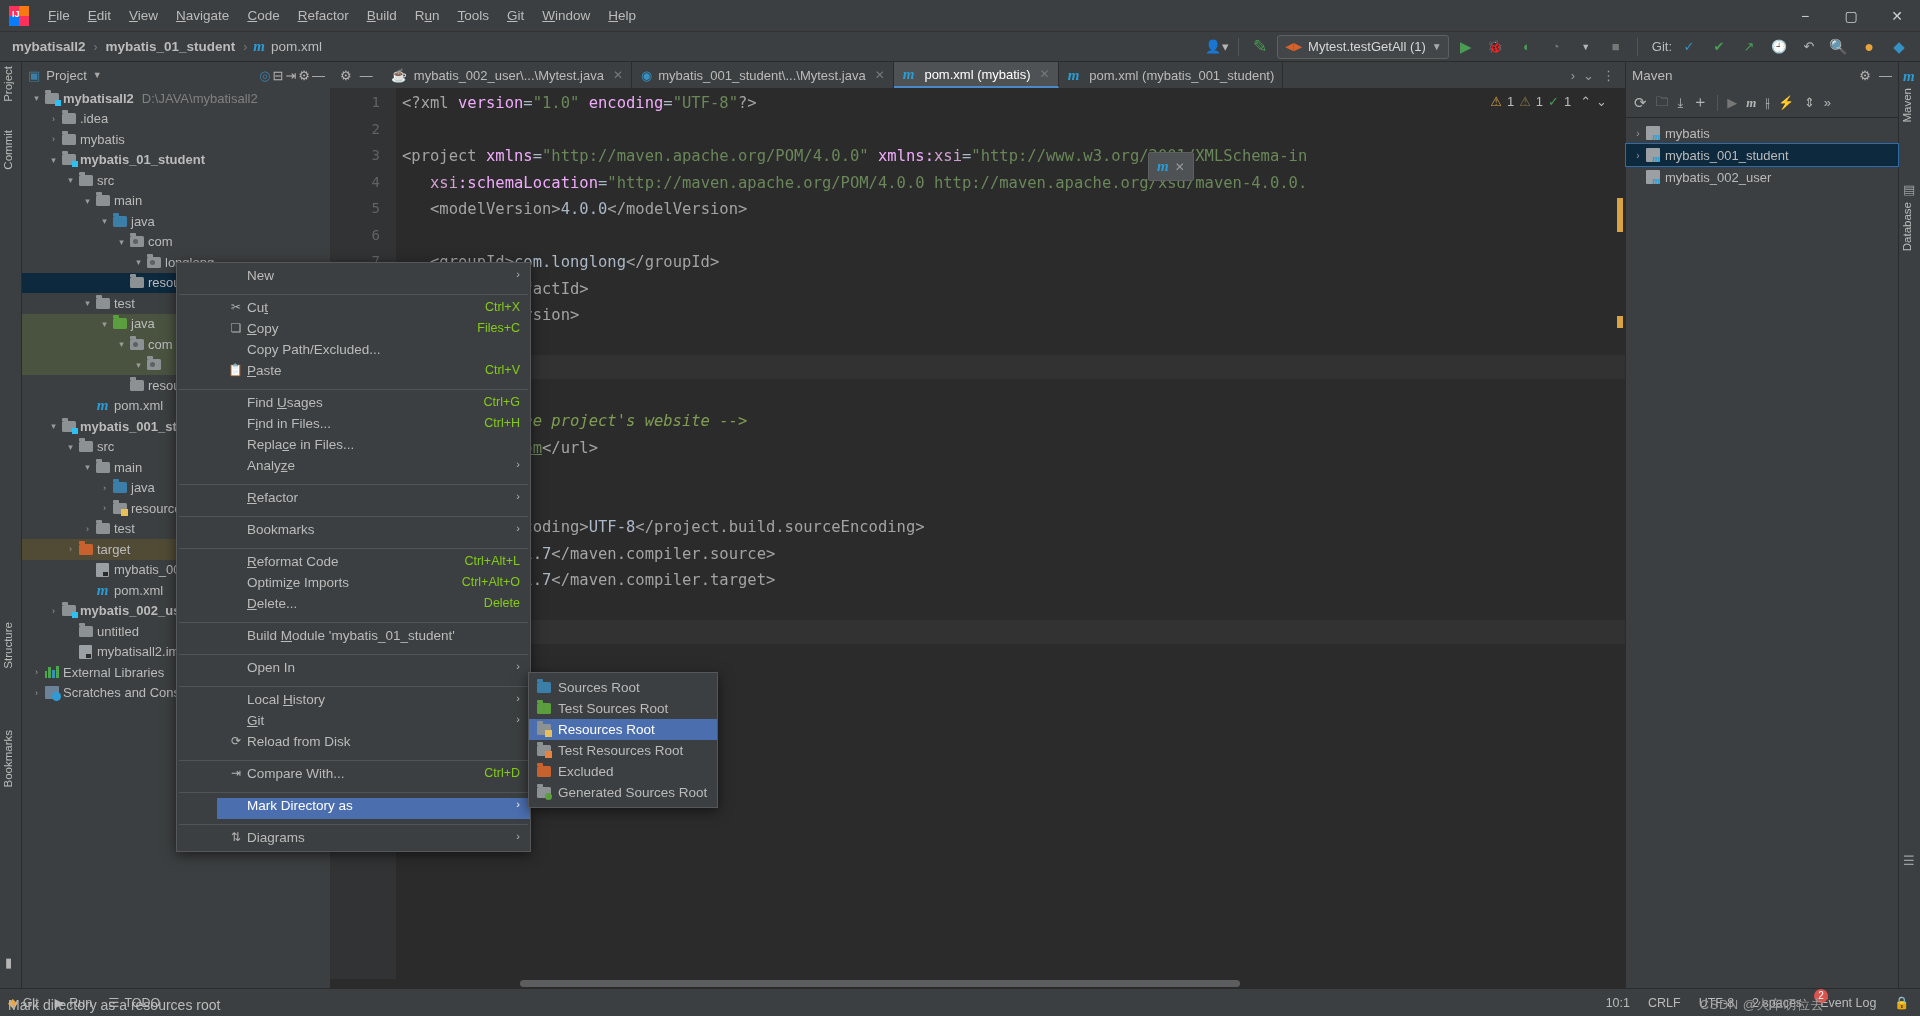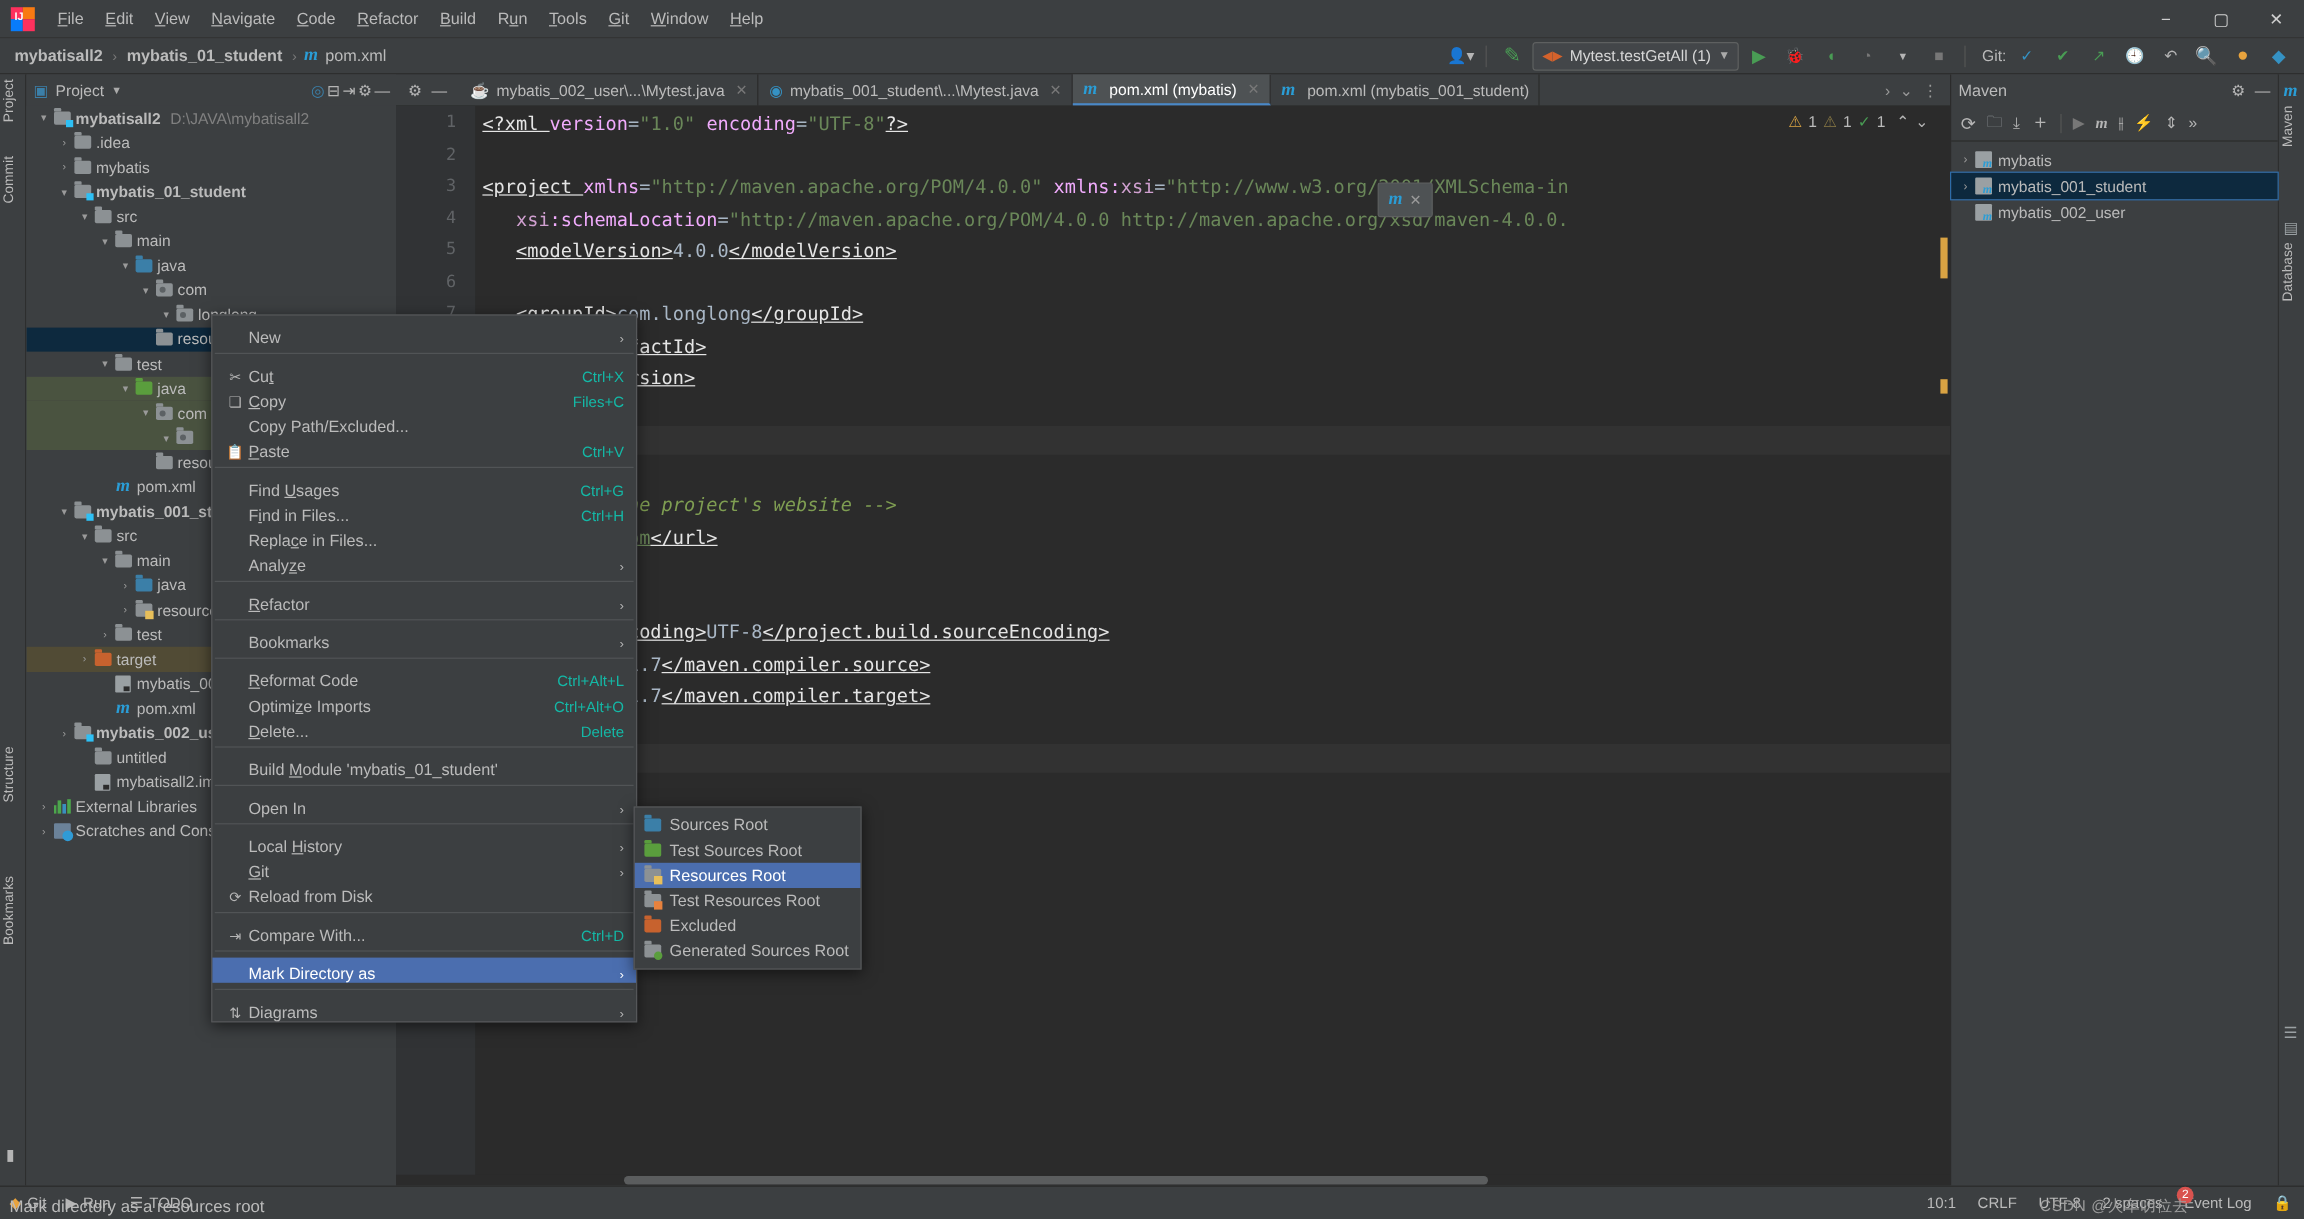--- a/index.html
+++ b/index.html
@@ -111,21 +111,21 @@
   .etab { display:flex; align-items:center; gap:6px; padding:0 8px 0 9px; font-size:13px; color:#bbbbbb; border-right:1px solid #2b2b2b; }
   .etab.active { background:#4e5254; border-bottom:2px solid #4a88c7; color:#ffffff;}
   .etab .x { color:#787878; font-size:12px; margin-left:3px;}
   .tabrow .tabright{ margin-left:auto; display:flex; align-items:center; gap:8px; padding-right:10px; color:#9a9a9a;}
 
   .code-wrap { position:absolute; left:0; right:0; top:26px; bottom:0; background:#2b2b2b; overflow:hidden;}
   .gutter { position:absolute; left:0; top:0; bottom:0; width:66px; background:#313335; }
   .gline { position:absolute; right:16px; color:#606366; font-size:14px; font-family:"DejaVu Sans Mono", monospace;}
   .codearea { position:absolute; left:66px; right:0; top:0; bottom:0; font-family:"DejaVu Sans Mono", monospace; font-size:15.5px; }
   .cl { position:absolute; white-space:pre; left:6px; }
-  .tk-tag{color:#e5e5e5;text-decoration:underline;} .tk-attr{color:#f0abfc;} .tk-ns{color:#d0a0d0;}
+  .tk-tag{color:#a3a3a3;} .tk-attr{color:#f0abfc;} .tk-ns{color:#d0a0d0;}
   .tk-str{color:#6a8759;} .tk-txt{color:#a9b7c6;} .tk-cmt{color:#7f9e52; font-style:italic;}
   .tk-link{color:#6a8759; text-decoration:underline;}
   .hl-line{ position:absolute; left:0; right:0; height:24px; background:#323232; }
 
   .inspect-badges{ position:absolute; right:18px; top:6px; display:flex; align-items:center; gap:5px; font-size:13px;}
   .warn-tri{ color:#d9a343; font-size:13px;}
   .mini-popup{ position:absolute; background:#4e5254; border:1px solid #5e6060; border-radius:2px; display:flex; align-items:center; gap:6px; padding:5px 8px;}
   .scroll-marks{ position:absolute; right:2px; width:6px; }
 
   .hscroll { position:absolute; left:0; right:0; bottom:0; height:9px; background:#2b2b2b;}
@@ -151,24 +151,24 @@
   .evtbadge{ position:relative; }
   .evtbadge .cnt{ position:absolute; left:-6px; top:-7px; background:#d9534f; color:#fff; border-radius:50%; width:14px; height:14px; font-size:10px; display:flex; align-items:center; justify-content:center;}
 
   
   .ctxmenu {
     position:absolute; left:176px; top:262px; width:355px;
     background:#3c3f41; border:1px solid #555759;
     box-shadow: 0 3px 12px rgba(0,0,0,.55);
     padding:5px 0 0 0; z-index:50;
   }
-  .ctxitem { height:21px; display:flex; align-items:flex-end; padding:0 10px 0 8px; font-size:13.5px; color:#bbbbbb; white-space:nowrap;}
+  .ctxitem { height:21px; display:flex; align-items:flex-start; padding:0 10px 0 8px; font-size:13.5px; color:#bbbbbb; white-space:nowrap;margin-left:40px;}
   .ctxitem .ico{ width:22px; flex:0 0 auto; display:flex; align-items:center; justify-content:center; color:#b5b5b5; font-size:12px;}
   .ctxitem .lbl{ flex:1 1 auto; }
-  .ctxitem .acc{ color:#14b8a6; font-size:12.5px; margin-left:18px;}
+  .ctxitem .acc{ color:#84cc16; font-size:12.5px; margin-left:18px;}
   .ctxitem .chev{ color:#b5b5b5; font-size:11px; margin-left:14px;}
   .ctxitem.hl { background:#4b6eaf; color:#ffffff;}
   .ctxitem.hl .chev{ color:#fff;}
   .ctxsep { height:1px; background:#515456; margin:5px 2px; }
 
   
   .submenu {
     position:absolute; left:528px; top:672px; width:190px;
     background:#3c3f41; border:1px solid #555759;
     box-shadow:0 3px 12px rgba(0,0,0,.55); padding:4px 0; z-index:60;

